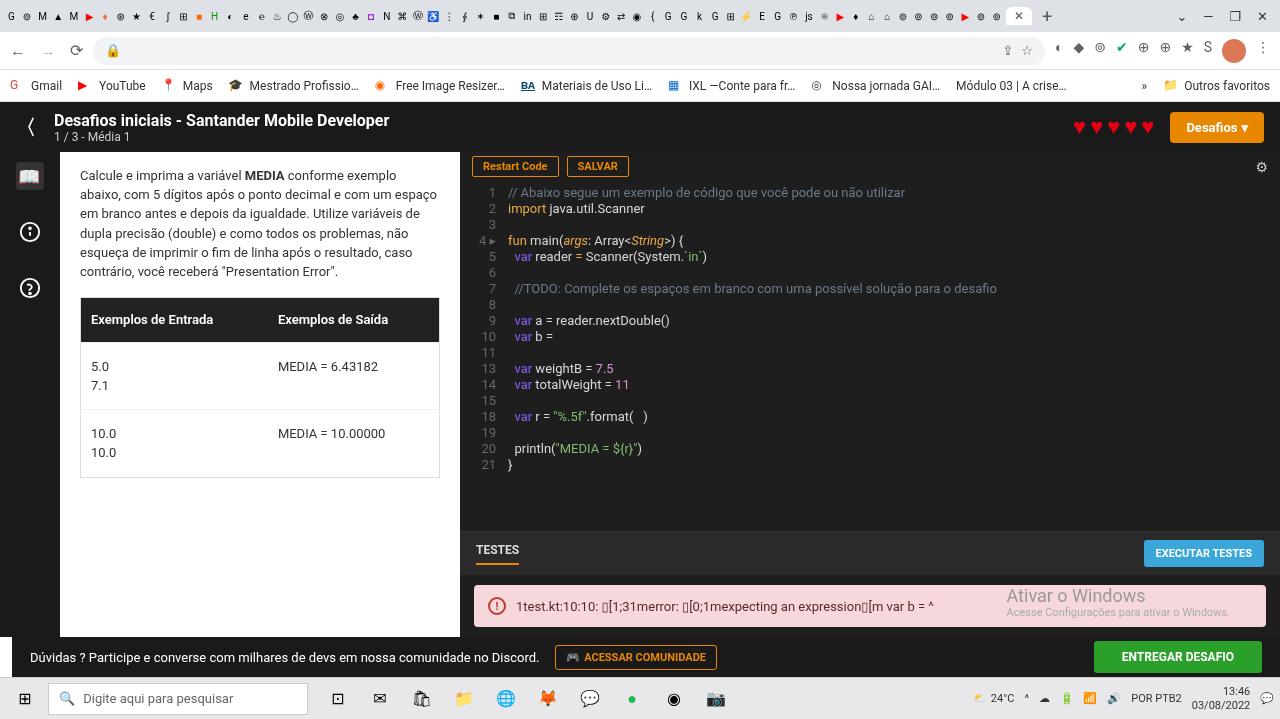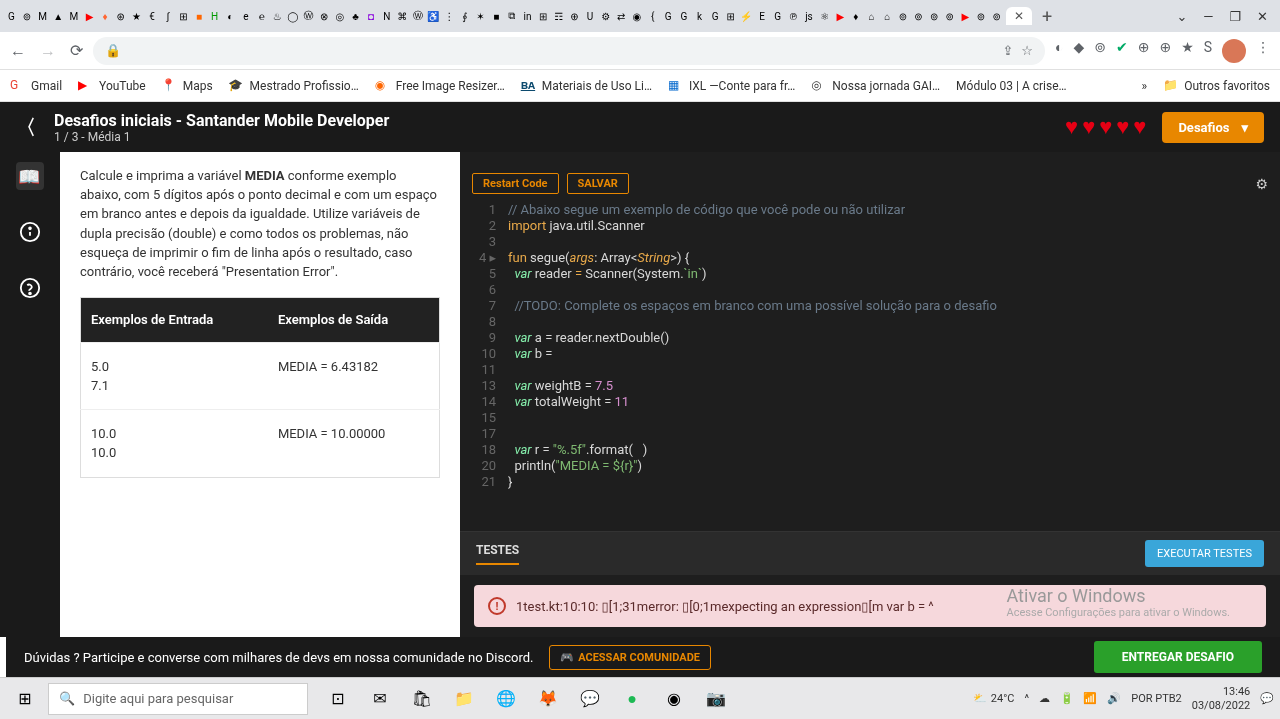--- a/index.html
+++ b/index.html
@@ -19,52 +19,52 @@
 .bm-bar .bm{display:flex;align-items:center;gap:5px;}
 .bm-bar .bm .ico{width:16px;height:16px;display:inline-block;}
 .app{background:#000;height:535px;display:flex;}
 .header-bar{position:absolute;top:102px;left:0;right:0;height:50px;background:#1a1a1a;display:flex;align-items:center;padding:0 16px;color:#fff;z-index:5;}
 .header-bar .back{font-size:20px;color:#fff;margin-right:18px;font-weight:bold;}
 .header-bar .title-box{flex:1;}
 .header-bar .t1{font-size:16px;font-weight:bold;}
 .header-bar .t2{font-size:12px;color:#ccc;}
 .header-bar .hearts{display:flex;gap:4px;margin-right:16px;}
 .header-bar .heart{color:#e60014;font-size:22px;}
-.header-bar .desafios-btn{background:#e88700;color:#fff;padding:8px 16px;border-radius:4px;font-size:13px;font-weight:bold;display:flex;align-items:center;gap:12px;}
+.header-bar .desafios-btn{background:#e88700;color:#fff;padding:8px 16px;border-radius:4px;font-size:13px;font-weight:bold;display:flex;align-items:center;gap:4px;}
 .sidebar-icons{width:60px;background:#1a1a1a;padding-top:60px;display:flex;flex-direction:column;align-items:center;gap:28px;}
 .sidebar-icons .ico{width:28px;height:28px;color:#fff;display:flex;align-items:center;justify-content:center;font-size:18px;}
 .left-panel{width:400px;background:#fff;padding:64px 20px 16px;color:#333;font-size:13px;line-height:1.48;overflow:hidden;}
 .left-panel table{width:100%;border-collapse:collapse;margin-top:16px;border:1px solid #ddd;}
 .left-panel th{background:#222;color:#fff;padding:12px 10px;text-align:left;font-size:13px;font-weight:600;}
 .left-panel td{padding:14px 10px;font-size:13px;border-top:1px solid #eee;vertical-align:top;white-space:pre-line;}
-.right-panel{flex:1;background:#1e1e1e;padding-top:67px;display:flex;flex-direction:column;overflow:hidden;}
+.right-panel{flex:1;background:#1e1e1e;padding-top:50px;display:flex;flex-direction:column;overflow:hidden;}
 .tool-row{padding:4px 12px;display:flex;gap:8px;align-items:center;}
 .tool-row .btn{border:1px solid #e88700;color:#e88700;padding:3px 10px;font-size:11px;font-weight:bold;border-radius:2px;}
 .tool-row .gear{margin-left:auto;color:#ccc;font-size:14px;}
 .editor{font-family:Consolas,monospace;font-size:13px;line-height:16px;flex:1;overflow:hidden;padding:4px 0;}
 .editor .ln{display:flex;}
 .editor .gutter{width:48px;text-align:right;padding-right:12px;color:#666;user-select:none;}
 .editor .code{flex:1;white-space:pre;}
 .c-comment{color:#6a7a8a;}
 .c-keyword{color:#e8a94a;}
 .c-type{color:#e8a94a;font-style:italic;}
 .c-string{color:#7fb971;}
 .c-id{color:#d8d8d8;}
 .c-fn{color:#d8d8d8;}
 .c-num{color:#d68fce;}
-.c-var{color:#86efac;font-style:italic;}
+.c-var{color:#8b5cf6;}
 .tests-bar{background:#2a2a2a;padding:8px 16px;display:flex;align-items:center;border-top:1px solid #333;}
 .tests-bar .lab{color:#ddd;font-weight:bold;font-size:12px;border-bottom:2px solid #e88700;padding-bottom:6px;}
-.tests-bar .exec{margin-left:auto;background:#3aa6d9;color:#fff;padding:7px 12px;font-size:11px;font-weight:normal;border-radius:3px;}
+.tests-bar .exec{margin-left:auto;background:#3aa6d9;color:#fff;padding:7px 12px;font-size:11px;font-weight:bold;border-radius:3px;}
 .err-box{margin:10px 14px;background:#f6d8dc;color:#5a2a2a;padding:12px 14px;border-radius:4px;font-size:13px;display:flex;align-items:center;gap:10px;}
 .err-box .warn{width:18px;height:18px;border:2px solid #c0392b;border-radius:50%;display:flex;align-items:center;justify-content:center;color:#c0392b;font-weight:bold;font-size:11px;}
 .watermark{position:absolute;right:50px;bottom:100px;color:#888;font-size:14px;z-index:10;text-align:left;}
 .watermark .w1{font-size:18px;color:#999;}
 .watermark .w2{font-size:11px;color:#aaa;}
-.footer-bar{position:absolute;left:6px;right:0;bottom:42px;height:40px;background:#1a1a1a;display:flex;align-items:center;padding:0 18px;color:#fff;font-size:13px;gap:16px;}
+.footer-bar{position:absolute;left:12px;right:0;bottom:42px;height:40px;background:#1a1a1a;display:flex;align-items:center;padding:0 18px;color:#fff;font-size:13px;gap:16px;}
 .footer-bar .access{border:1px solid #e88700;color:#e88700;padding:5px 10px;font-size:11px;font-weight:bold;border-radius:3px;display:flex;align-items:center;gap:4px;}
 .footer-bar .submit{margin-left:auto;background:#2aa02a;color:#fff;padding:9px 28px;font-size:12px;font-weight:bold;border-radius:3px;}
 .taskbar{position:absolute;left:0;right:0;bottom:0;height:42px;background:#e8e8ea;display:flex;align-items:center;padding:0 6px;gap:4px;border-top:1px solid #ccc;}
 .taskbar .start{width:38px;height:34px;display:flex;align-items:center;justify-content:center;font-size:16px;}
 .taskbar .search{flex:0 0 260px;height:32px;background:#fff;border:1px solid #ccc;display:flex;align-items:center;padding:0 10px;gap:8px;font-size:13px;color:#666;}
 .taskbar .pins{display:flex;gap:2px;margin-left:6px;}
 .taskbar .pin{width:40px;height:34px;display:flex;align-items:center;justify-content:center;font-size:16px;}
 .taskbar .tray{margin-left:auto;display:flex;align-items:center;gap:10px;font-size:11px;color:#333;}
 .taskbar .weather{display:flex;align-items:center;gap:4px;}
 .taskbar .clock{text-align:right;line-height:1.2;}
@@ -298,21 +298,21 @@
       <div class="ln">
           <span class="gutter">2</span>
           <span class="code"><span class="c-keyword">import</span><span class="c-id"> java.util.Scanner</span></span>
         </div>
       <div class="ln">
           <span class="gutter">3</span>
           <span class="code"></span>
         </div>
       <div class="ln">
           <span class="gutter">4 ▸</span>
-          <span class="code"><span class="c-keyword">fun</span><span class="c-fn"> segue(</span><span class="c-type">args</span><span class="c-id">: Array&lt;</span><span class="c-type">String</span><span class="c-id">&gt;) {</span></span>
+          <span class="code"><span class="c-keyword">fun</span><span class="c-fn"> main(</span><span class="c-type">args</span><span class="c-id">: Array&lt;</span><span class="c-type">String</span><span class="c-id">&gt;) {</span></span>
         </div>
       <div class="ln">
           <span class="gutter">5</span>
           <span class="code">  <span class="c-var">var</span><span class="c-id"> reader </span><span class="c-keyword">=</span><span class="c-id"> Scanner(System.</span><span class="c-string">`in`</span><span class="c-id">)</span></span>
         </div>
       <div class="ln">
           <span class="gutter">6</span>
           <span class="code"></span>
         </div>
       <div class="ln">
@@ -341,26 +341,26 @@
         </div>
       <div class="ln">
           <span class="gutter">14</span>
           <span class="code">  <span class="c-var">var</span><span class="c-id"> totalWeight </span><span class="c-id">= </span><span class="c-num">11</span></span>
         </div>
       <div class="ln">
           <span class="gutter">15</span>
           <span class="code"></span>
         </div>
       <div class="ln">
-          <span class="gutter">17</span>
-          <span class="code"></span>
-        </div>
-      <div class="ln">
           <span class="gutter">18</span>
           <span class="code">  <span class="c-var">var</span><span class="c-id"> r = </span><span class="c-string">"%.5f"</span><span class="c-id">.format(   )</span></span>
+        </div>
+      <div class="ln">
+          <span class="gutter">19</span>
+          <span class="code"></span>
         </div>
       <div class="ln">
           <span class="gutter">20</span>
           <span class="code">  <span class="c-id">println(</span><span class="c-string">"MEDIA = ${r}"</span><span class="c-id">)</span></span>
         </div>
       <div class="ln">
           <span class="gutter">21</span>
           <span class="code"><span class="c-id">}</span></span>
         </div>
     </div>

